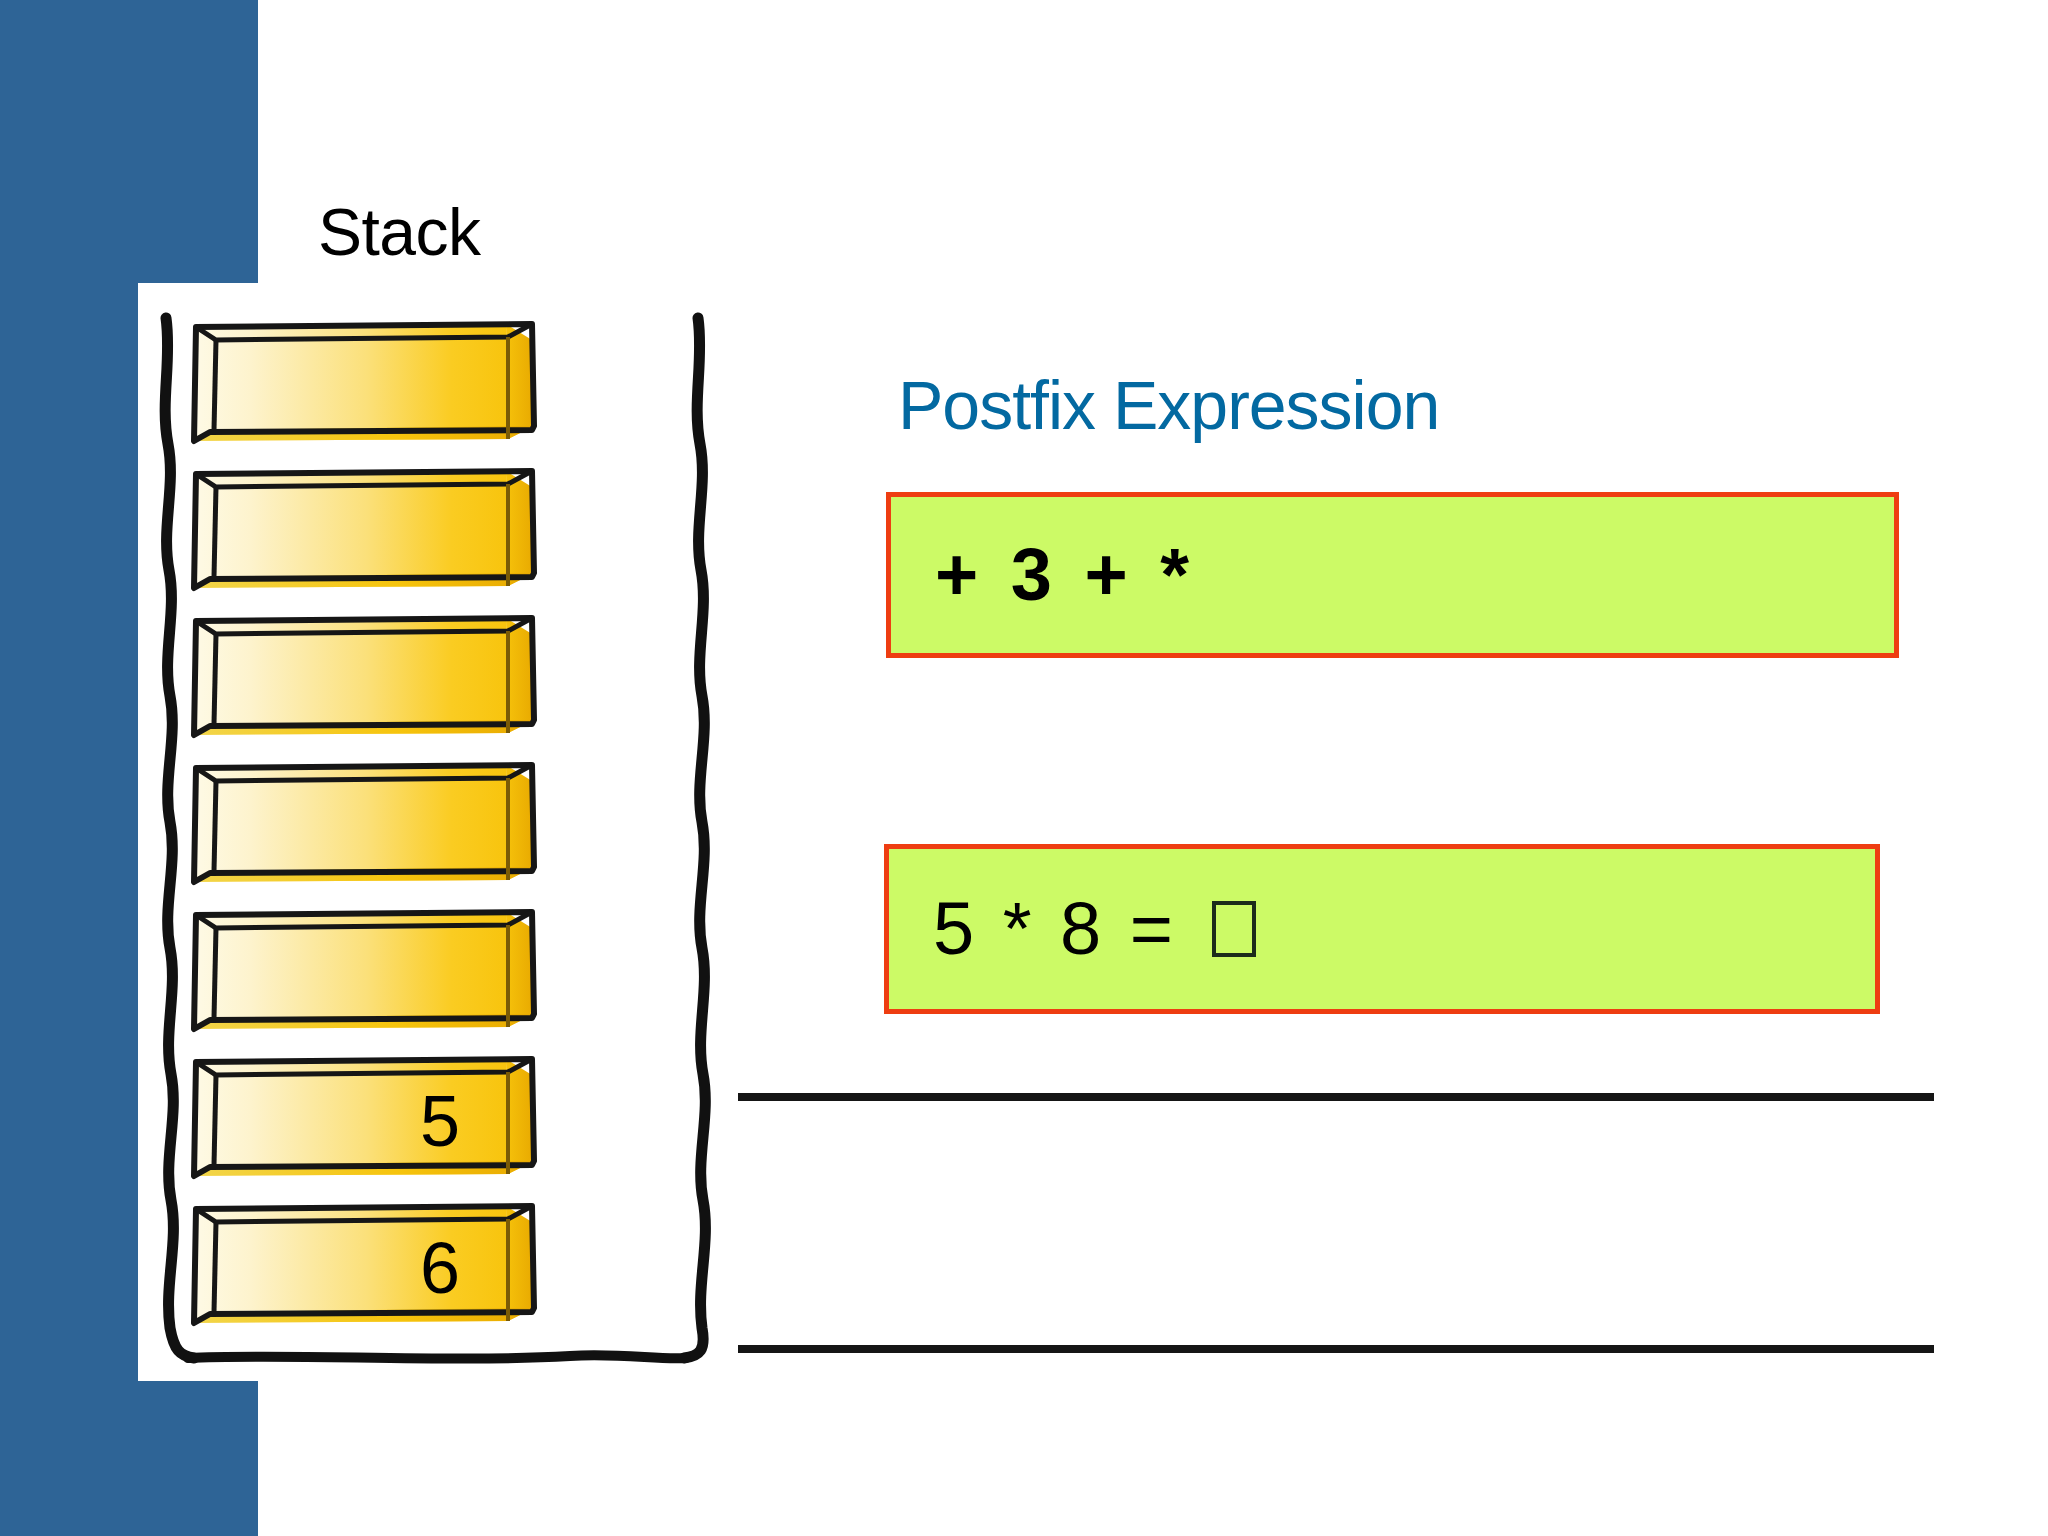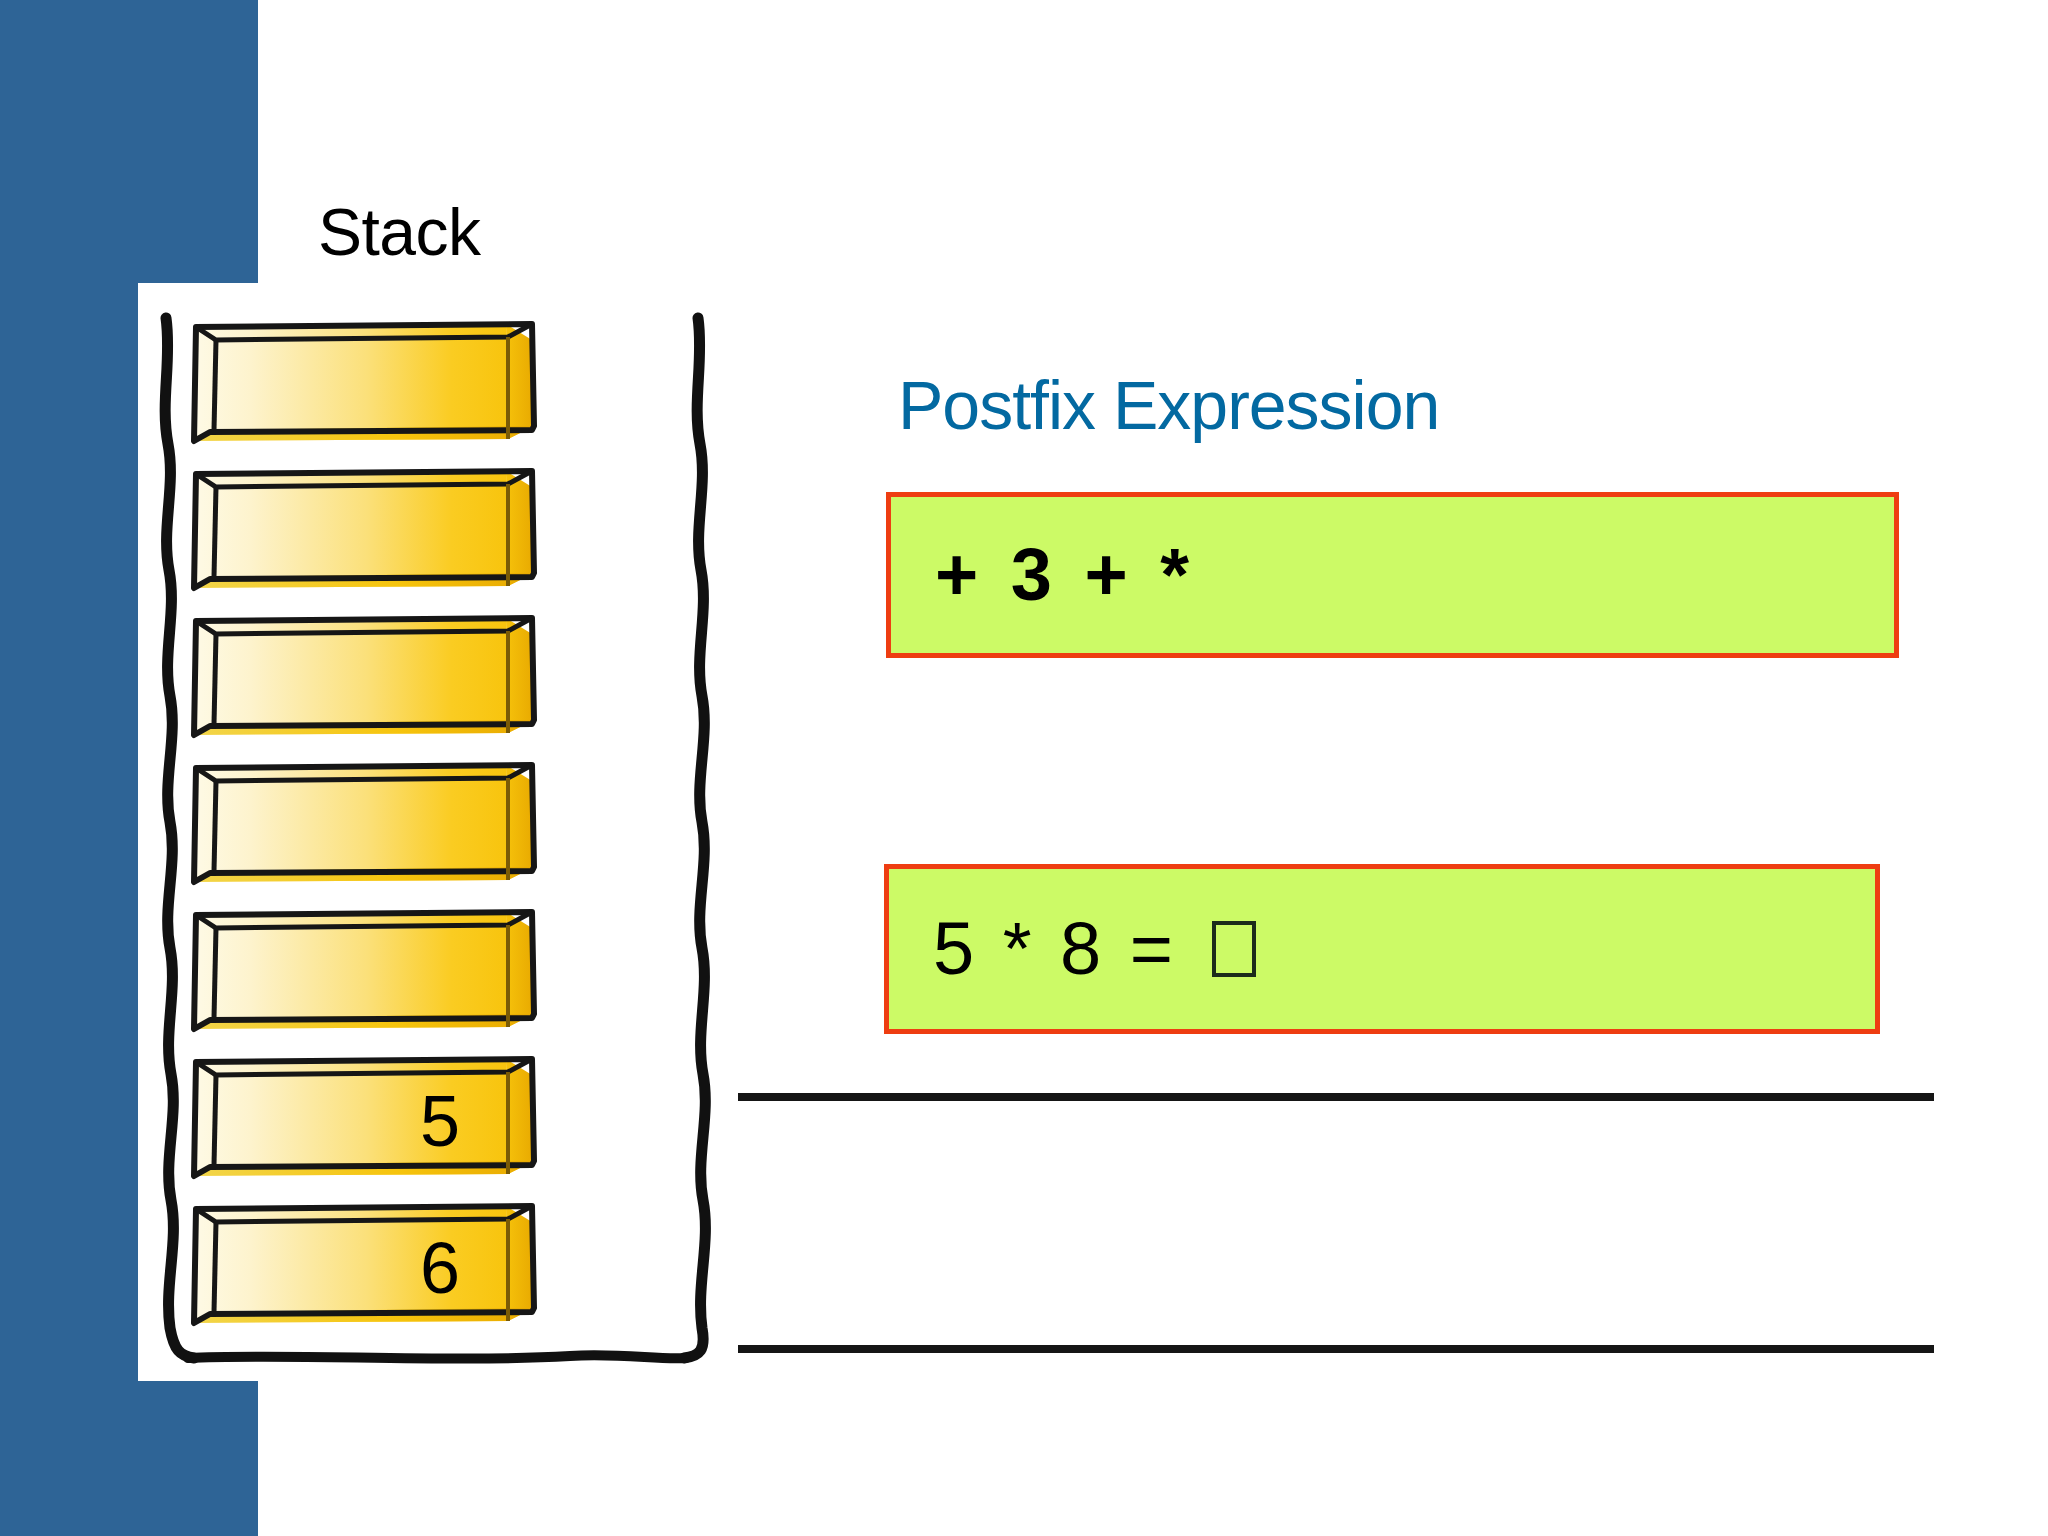--- a/index.html
+++ b/index.html
@@ -100,21 +100,21 @@
     align-items: center;
   }
   #expr-box-1 {
     left: 886px;
     top: 492px;
     width: 1013px;
     height: 166px;
   }
   #expr-box-2 {
     left: 884px;
-    top: 864px;
+    top: 844px;
     width: 996px;
     height: 170px;
   }
   .expr-text {
     font-size: 74px;
     color: #000000;
     white-space: pre;
     padding-left: 44px;
     line-height: 1;
   }

